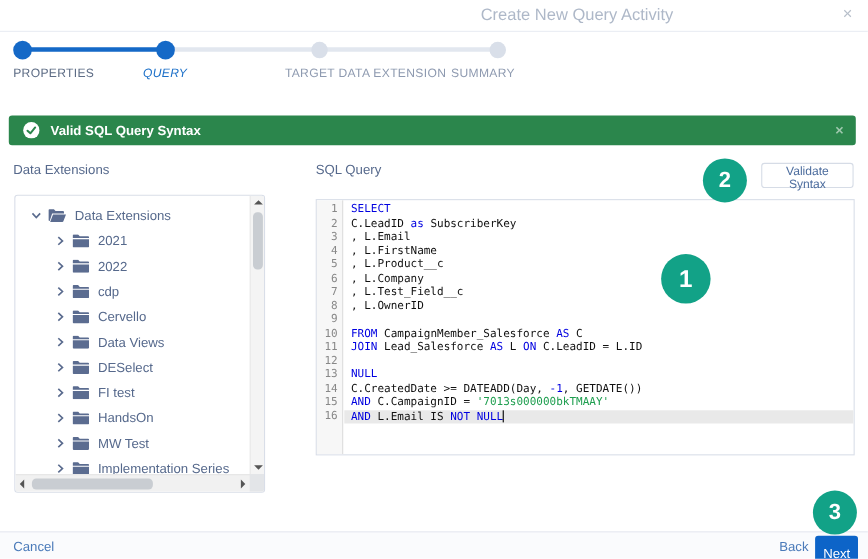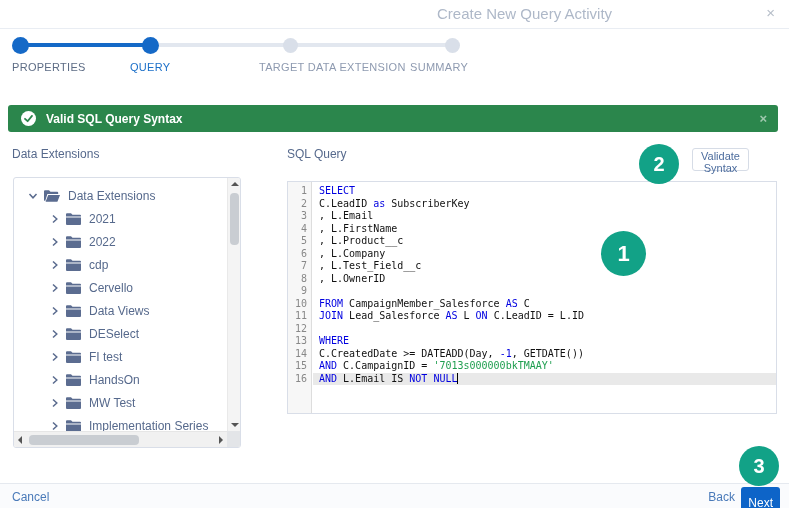--- a/index.html
+++ b/index.html
@@ -65,21 +65,21 @@
   .code-rows{position:absolute;left:0;top:3px;right:0;}
   .code-row{display:flex;height:12.5px;line-height:12.5px;font-family:"DejaVu Sans Mono", monospace;font-size:10px;}
   .gutter-cell{width:25px;flex:none;text-align:right;padding-right:6px;color:#888;}
   .code-cell{flex:1;padding-left:6px;white-space:pre;color:#111;}
   .code-row.active .code-cell{background:#e9e9e9;}
   .tk-k{color:#0000e0;}
   .tk-s{color:#1e9e4f;}
   .tk-n{color:#0000e0;}
   .caret{display:inline-block;width:1px;height:11px;background:#000;vertical-align:-2px;}
   
-  .validate-btn{position:absolute;left:692px;top:148px;width:57px;height:23px;background:#fff;border:1px solid #d6dce6;border-radius:3px;color:#4d6d9e;font-size:11px;font-family:"Liberation Sans",sans-serif;cursor:pointer;}
+  .validate-btn{position:absolute;left:692px;top:148px;width:84px;height:23px;background:#fff;border:1px solid #d6dce6;border-radius:3px;color:#4d6d9e;font-size:11px;font-family:"Liberation Sans",sans-serif;cursor:pointer;}
   
   .annotation{position:absolute;border-radius:50%;background:var(--annotation-teal);color:#fff;display:flex;align-items:center;justify-content:center;font-weight:bold;z-index:6;}
   .annotation.a1{left:601px;top:231px;width:45px;height:45px;font-size:22px;}
   .annotation.a2{left:639px;top:144px;width:40px;height:40px;font-size:20px;}
   .annotation.a3{left:739px;top:446px;width:40px;height:40px;font-size:20px;}
   
   .footer{position:absolute;left:0;top:483px;width:789px;height:25px;background:#fafbfd;border-top:1px solid #e5e9ef;}
   .footer-link{position:absolute;top:6px;font-size:12px;color:#4a7ab9;cursor:pointer;}
   .footer-link.cancel{left:12px;}
   .footer-link.back{right:54px;}
@@ -92,21 +92,21 @@
 <div class="modal-close">×</div>
 <div class="title-divider"></div>
 
 <div class="stepper">
     <div class="step-line done" style="left: 20px; width: 130px;"></div>
     <div class="step-line" style="left: 150px; width: 140px;"></div>
     <div class="step-line" style="left: 290px; width: 162px;"></div>
     <div class="step-dot completed" style="left: 11.5px;"></div>
     <div class="step-label completed" style="left: 12px;">PROPERTIES</div>
     <div class="step-dot active" style="left: 141.5px;"></div>
-    <div class="step-label active" style="left: 130px;">QUERY</div>
+    <div class="step-label active" style="left: 130px; font-style: italic;">QUERY</div>
     <div class="step-dot upcoming" style="left: 282.5px;"></div>
     <div class="step-label upcoming" style="left: 215px; margin-left: 44px;">TARGET DATA EXTENSION</div>
     <div class="step-dot upcoming" style="left: 444.5px;"></div>
     <div class="step-label upcoming" style="left: 410px;">SUMMARY</div>
   </div>
 
 <div class="banner">
   <span class="banner-check">
     <svg width="15" height="15" viewBox="0 0 15 15">
         <circle cx="7.5" cy="7.5" r="7.5" fill="#fff"></circle>
@@ -338,21 +338,21 @@
       <div class="code-row">
         <span class="gutter-cell">11</span>
         <span class="code-cell"><span class="tk-k">JOIN</span><span class="tk-t"> Lead_Salesforce </span><span class="tk-k">AS</span><span class="tk-t"> L </span><span class="tk-k">ON</span><span class="tk-t"> C.LeadID = L.ID</span></span>
       </div>
       <div class="code-row">
         <span class="gutter-cell">12</span>
         <span class="code-cell"></span>
       </div>
       <div class="code-row">
         <span class="gutter-cell">13</span>
-        <span class="code-cell"><span class="tk-k">WHERE</span></span>
+        <span class="code-cell"><span class="tk-k">NULL</span></span>
       </div>
       <div class="code-row">
         <span class="gutter-cell">14</span>
         <span class="code-cell"><span class="tk-t">C.CreatedDate &gt;= DATEADD(Day, </span><span class="tk-n">-1</span><span class="tk-t">, GETDATE())</span></span>
       </div>
       <div class="code-row">
         <span class="gutter-cell">15</span>
         <span class="code-cell"><span class="tk-k">AND</span><span class="tk-t"> C.CampaignID = </span><span class="tk-s">'7013s000000bkTMAAY'</span></span>
       </div>
       <div class="code-row active">

